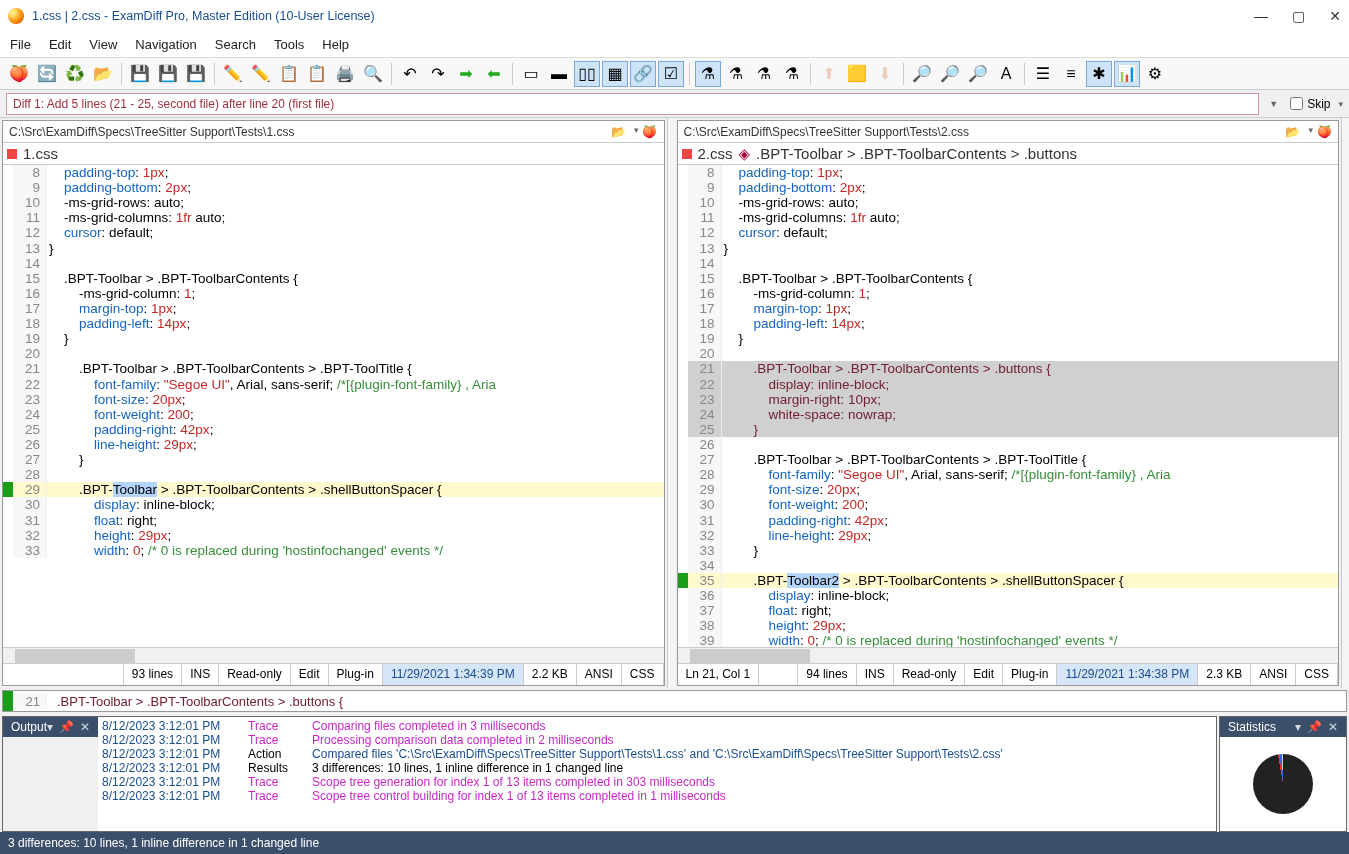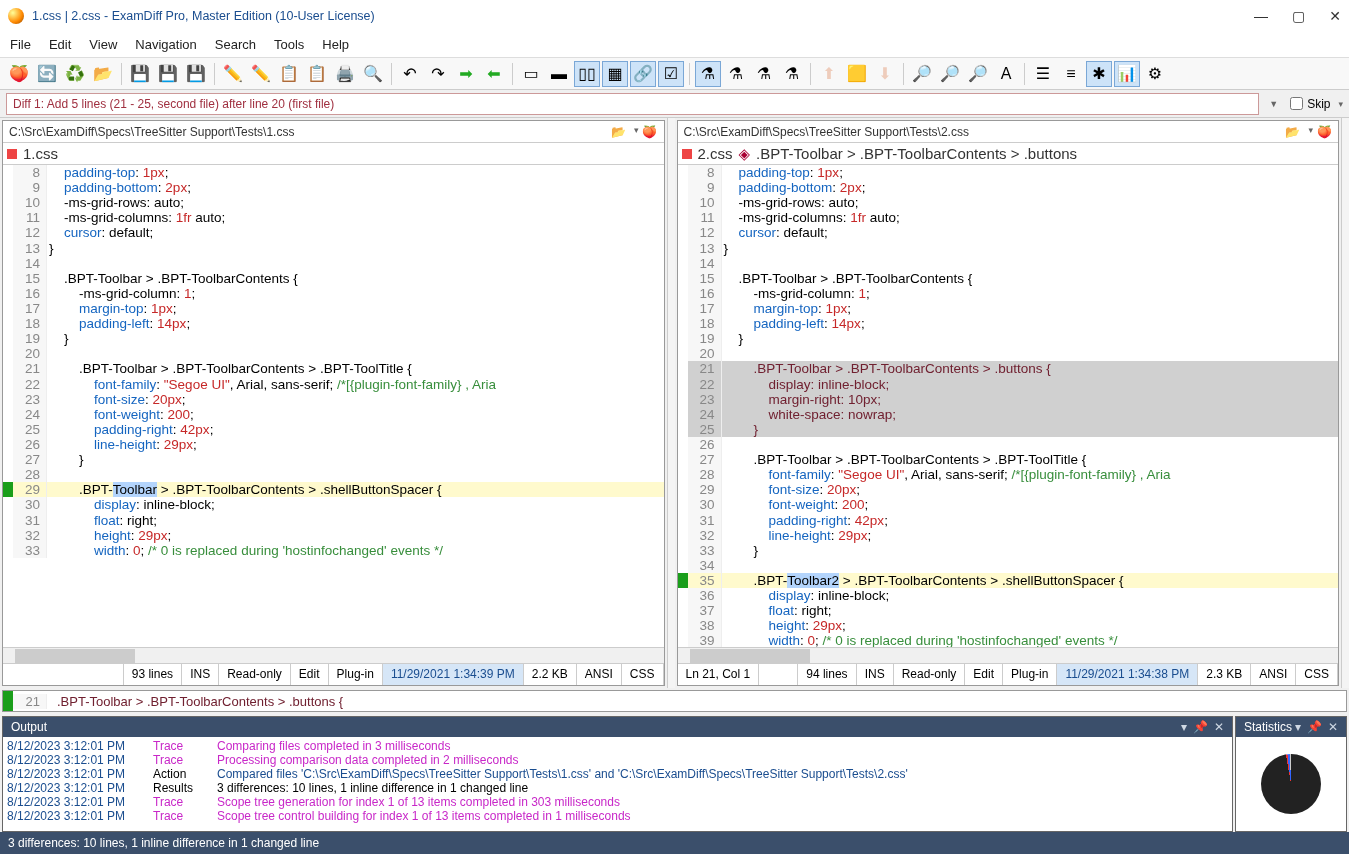--- a/index.html
+++ b/index.html
@@ -39,30 +39,30 @@
 .sel-hl { background:#b3d4fc; }
 .hscroll { height:16px; background:#f0f0f0; border-top:1px solid #ccc; display:flex; }
 .hscroll .thumb { width:120px; height:14px; margin:1px 0 0 12px; background:#ccc; }
 .status { height:22px; display:flex; border-top:1px solid #ccc; font-size:12px; }
 .status > div { padding:3px 8px; border-right:1px solid #ccc; }
 .status .hl { background:#d6e6f7; color:#1a4d8f; }
 .bottomline { height:22px; border:1px solid #999; margin:2px; background:#fff; display:flex; align-items:center; font-family:Consolas,monospace; font-size:13px; }
 .bottomline .gut { width:34px; text-align:right; padding-right:6px; color:#888; background:#f7f7f7; }
 .bottomline .txt { padding-left:10px; color:#702030; }
 .panels { height:118px; display:flex; }
-.output { flex:1; display:flex; flex-direction:column; border:1px solid #666; margin:2px 1px 0 2px; }
+.output { flex:1; display:flex; border:1px solid #666; margin:2px 1px 0 2px; }
 .phdr { height:20px; background:#3b4f6b; color:#fff; display:flex; align-items:center; padding:0 8px; font-size:12px; }
 .phdr .ctrls { margin-left:auto; display:flex; gap:6px; color:#cfd8e3; }
 .olog { flex:1; background:#fff; overflow:hidden; font-size:12px; padding:2px 4px; }
 .olog .r { display:flex; gap:16px; white-space:nowrap; }
 .olog .ts { color:#1a4d8f; width:130px; }
 .olog .kind { width:48px; }
 .olog .tr .kind, .olog .tr .msg { color:#c827c8; }
 .olog .ac .msg { color:#1a4d8f; }
-.statspnl { width:112px; border:1px solid #666; margin:2px 2px 0 1px; display:flex; flex-direction:column; }
+.statspnl { width:128px; border:1px solid #666; margin:2px 2px 0 1px; display:flex; flex-direction:column; }
 .stats-body { flex:1; background:#fff; display:flex; align-items:center; justify-content:center; }
 .pie { width:60px; height:60px; border-radius:50%; background:conic-gradient(#222 0 350deg,#e33 350deg 353deg,#36f 353deg 358deg,#ccc 358deg 360deg); }
 .footer { height:22px; background:#3b4f6b; color:#fff; display:flex; align-items:center; padding:0 8px; font-size:12px; }
 .footer .tags { margin-left:auto; display:flex; gap:6px; }
 .tag { padding:2px 6px; border:1px solid; background:#fff; font-size:14px; color:#333;margin-top:44px; }
 .tag.added { border-color:#c99; color:#a03040; background:#f7eaea; }
 .tag.deleted { border-color:#9ac; color:#2a5a8a; background:#eaf1f7;padding-left:32px; }
 .tag.changed { border-color:#cc8; color:#6a6a1a; background:#fbfbe5; }
 .tag.changedin { border-color:#cac; color:#8a2a8a; background:#f7eaf7; }
 .tag.ignored { border-color:#aaa; color:#555; }

